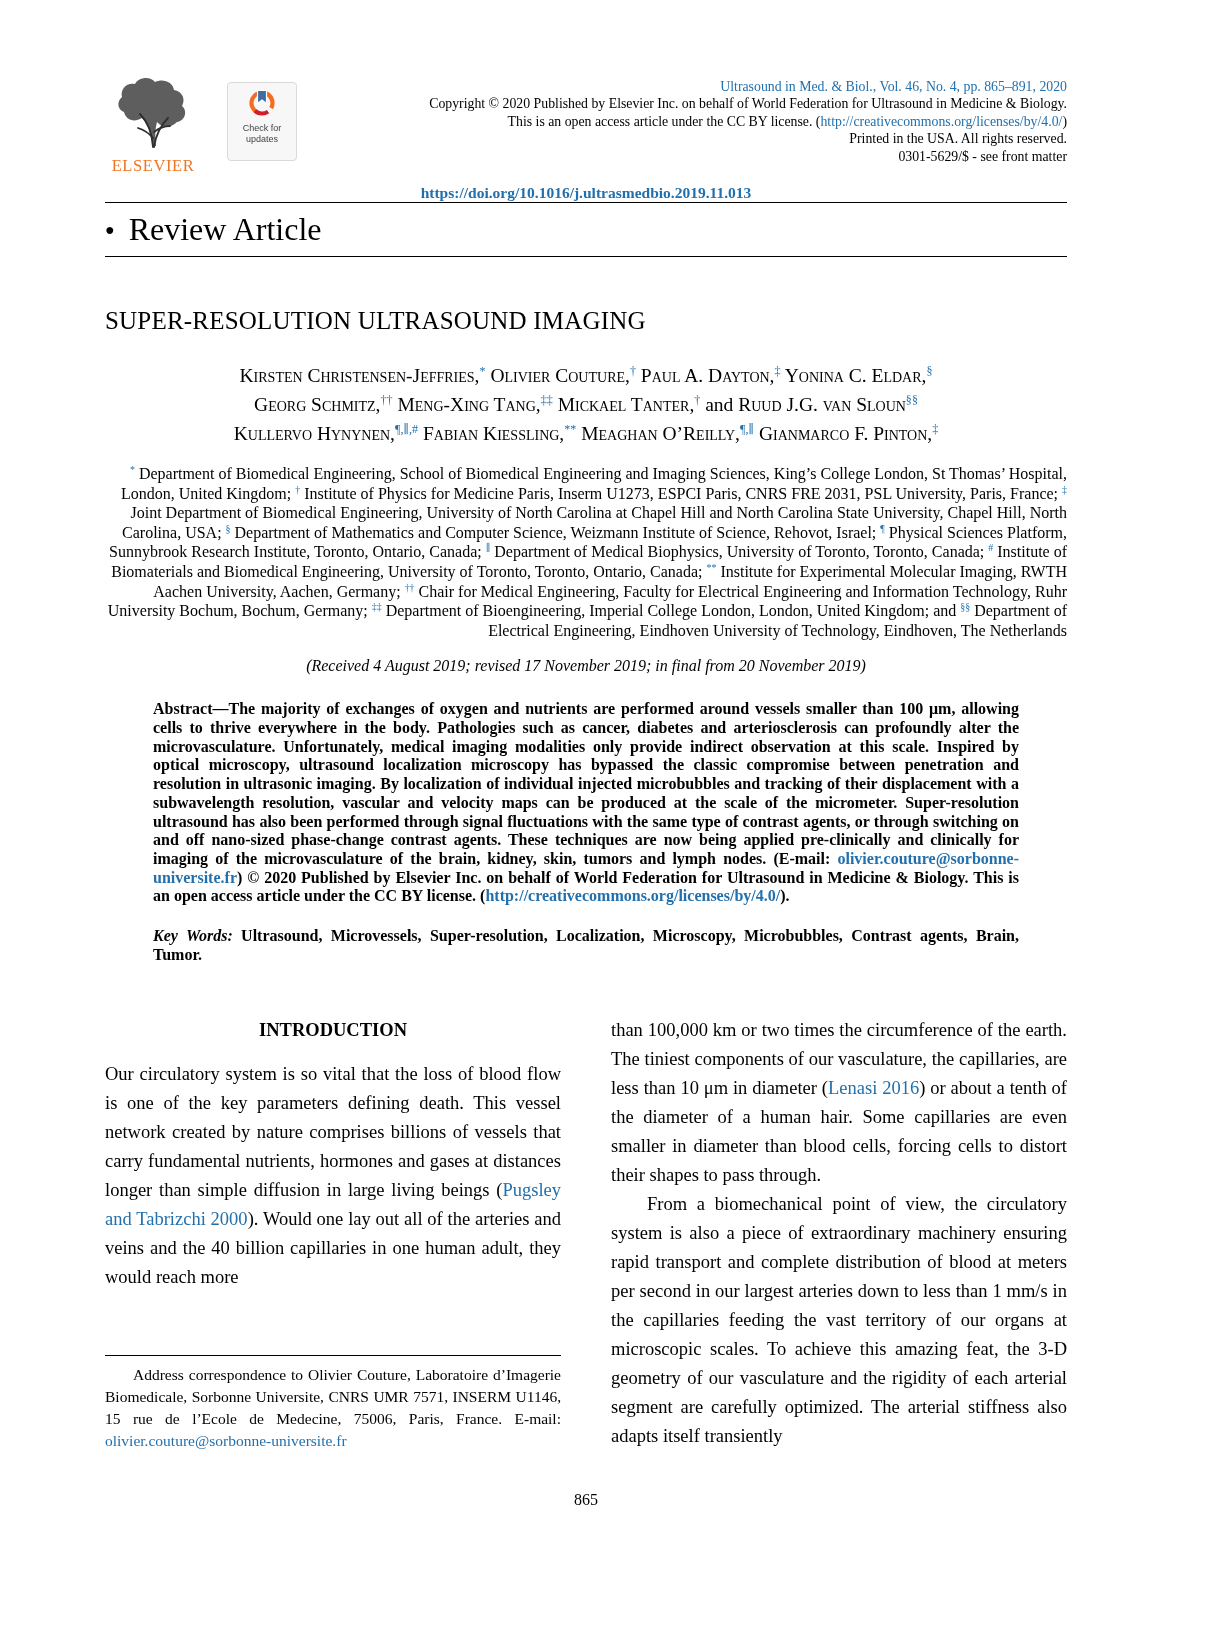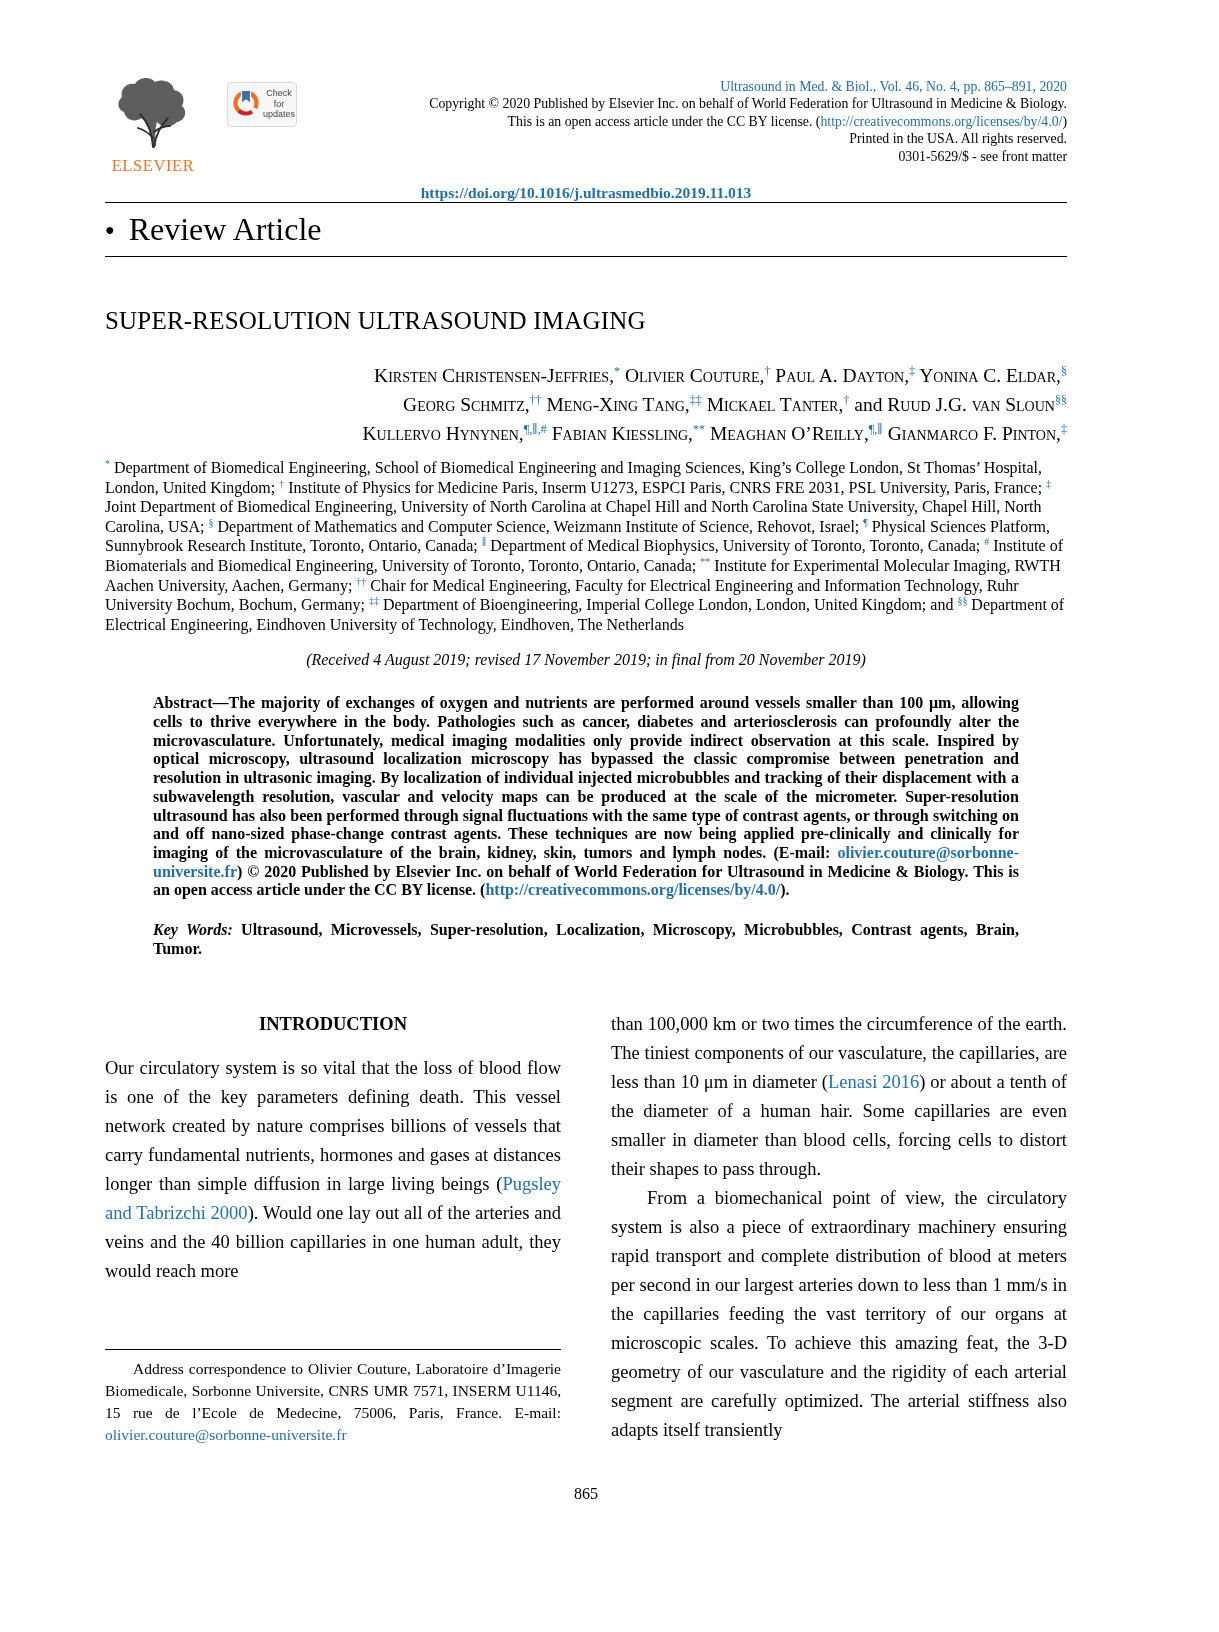--- a/index.html
+++ b/index.html
@@ -12,35 +12,35 @@
   .lnk{color:var(--link);text-decoration:none;cursor:pointer;}
   .it{font-style:italic;}
   .sc{font-variant:small-caps;}
   sup{font-size:0.62em;vertical-align:super;line-height:0;}
 
   .masthead{display:flex;align-items:flex-start;padding:76px 152px 0 105px;}
   .brand{display:flex;gap:26px;align-items:flex-start;}
   .elsevier{display:flex;flex-direction:column;align-items:center;width:96px;}
   .elsevier-word{color:var(--orange);font-size:16.5px;letter-spacing:0.6px;margin-top:2px;}
   .badge{width:60px;border:1px solid #d9d9d9;background:#f7f7f7;border-radius:4px;
-         padding:5px 4px 6px;display:flex;flex-direction:row;align-items:center;gap:3px;margin-top:6px;}
+         padding:5px 4px 16px;display:flex;flex-direction:column;align-items:center;gap:3px;margin-top:6px;}
   .badge-text{font-family:"Liberation Sans",sans-serif;font-size:9px;line-height:10.5px;color:#444;text-align:center;}
   .mast-right{flex:1;text-align:right;font-size:13.8px;line-height:17.4px;padding-top:2px;}
 
   .content{padding:0 152px 0 105px;}
   .doi-row{margin-top:8px;text-align:center;font-size:15.5px;font-weight:bold;}
   hr.rule{border:none;border-top:1.6px solid #000;margin:0;}
   .rule1{margin-top:15px;}
   .type-row{display:flex;align-items:center;gap:14px;padding:8px 0;}
   .bullet{font-size:16px;}
   .type-label{font-size:32px;}
 
   .title{text-align:left;font-size:25px;font-weight:normal;margin-top:50px;letter-spacing:0.2px;}
-  .authors{text-align:right;margin-top:26px;font-size:19.5px;line-height:29px;}
-  .affil{text-align:left;margin-top:10px;font-size:16px;line-height:19.6px;}
+  .authors{text-align:center;margin-top:26px;font-size:19.5px;line-height:29px;}
+  .affil{text-align:right;margin-top:16px;font-size:16px;line-height:19.6px;}
   .received{text-align:center;margin-top:17px;font-size:16px;font-style:italic;}
 
   .abstract{margin:25px 48px 0;text-align:justify;font-weight:bold;font-size:16px;line-height:18.7px;}
   .keywords{margin:21px 48px 0;text-align:justify;font-weight:bold;font-size:16px;line-height:18.7px;}
 
   .columns{display:flex;gap:50px;margin-top:52px;min-height:388px;}
   .col{flex:1;display:flex;flex-direction:column;text-align:justify;font-size:18.5px;line-height:29px;}
   .col h2{text-align:center;font-size:18.5px;font-weight:bold;margin:0 0 15px;}
   .col p{margin:0;}
   p.indent{text-indent:36px;}

